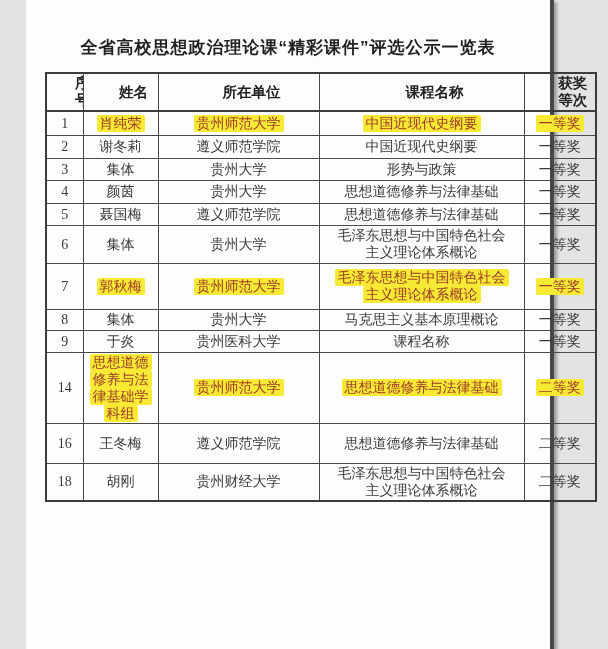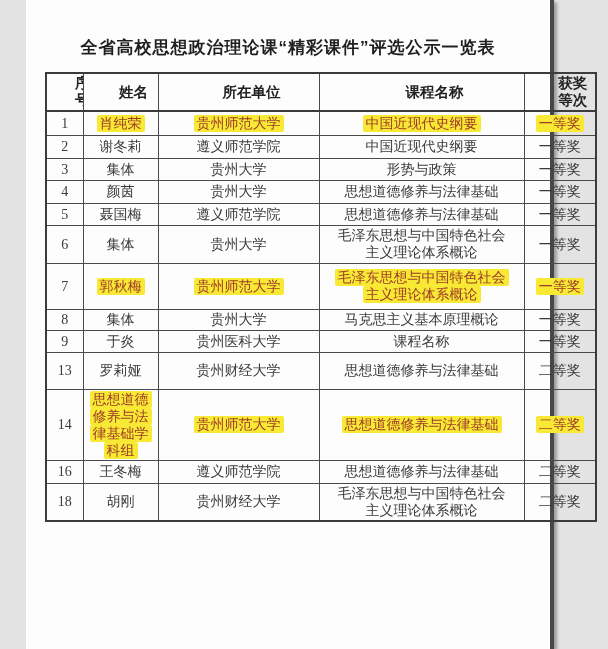--- a/index.html
+++ b/index.html
@@ -165,27 +165,20 @@
           <td class="cell-award"><span>一等奖</span></td>
         </tr>
         <tr>
           <td class="cell-no"><span>9</span></td>
           <td class="cell-name"><span>于炎</span></td>
           <td class="cell-unit"><span>贵州医科大学</span></td>
           <td class="cell-course"><span>课程名称</span></td>
           <td class="cell-award"><span>一等奖</span></td>
         </tr>
         <tr>
-          <td class="cell-no"><span>13</span></td>
-          <td class="cell-name"><span>罗莉娅</span></td>
-          <td class="cell-unit"><span>贵州财经大学</span></td>
-          <td class="cell-course"><span>思想道德修养与法律基础</span></td>
-          <td class="cell-award"><span>二等奖</span></td>
-        </tr>
-        <tr>
           <td class="cell-no"><span>14</span></td>
           <td class="cell-name"><span class="hl">思想道德修养与法律基础学科组</span></td>
           <td class="cell-unit"><span class="hl">贵州师范大学</span></td>
           <td class="cell-course"><span class="hl">思想道德修养与法律基础</span></td>
           <td class="cell-award"><span class="hl">二等奖</span></td>
         </tr>
         <tr>
           <td class="cell-no"><span>16</span></td>
           <td class="cell-name"><span>王冬梅</span></td>
           <td class="cell-unit"><span>遵义师范学院</span></td>

